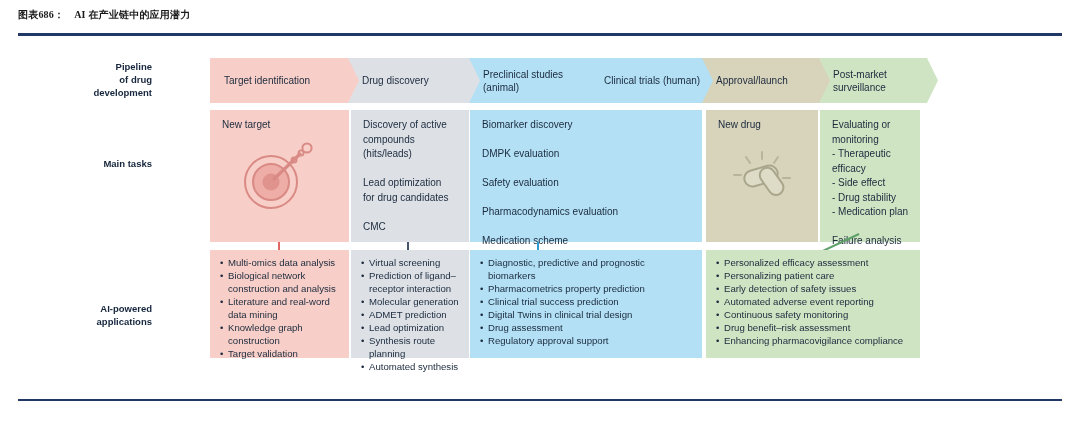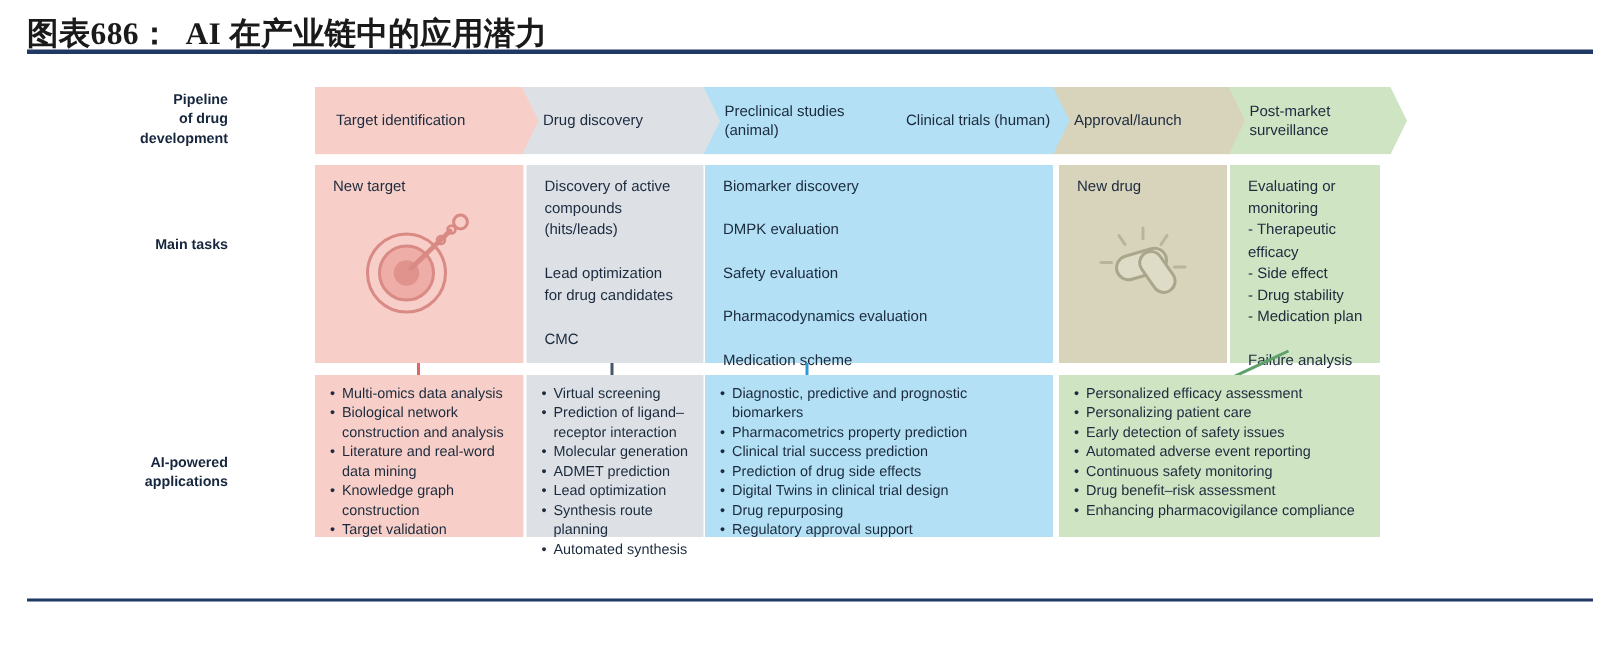--- a/index.html
+++ b/index.html
@@ -10,21 +10,21 @@
     font-family: "Liberation Sans", sans-serif;
     overflow: hidden;
   }
 
   #root { position: relative; width: 1080px; height: 433px; background:#fff; }
 
   
   .title-wrap { position:absolute; left:18px; top:8px; width:1044px; }
   .title-text {
     font-family: "Liberation Serif", serif;
-    font-size: 21px; font-weight: 700; color:#1a1a1a;
+    font-size: 10px; font-weight: 700; color:#1a1a1a;
     letter-spacing: 0.2px; white-space: nowrap;
   }
   .title-text .t-label { margin-right: 10px; }
   .title-rule {
     position:absolute; left:18px; top:33px; width:1044px; height:3px;
     background:#1f3864;
   }
 
   
   .footer-rule {
@@ -230,23 +230,22 @@
           <li>Lead optimization</li>
           <li>Synthesis route planning</li>
           <li>Automated synthesis</li>
         </ul>
     </div>
     <div class="ai-panel" id="ap2" style="left: 470px; width: 232px; height: 108px; background: rgb(179, 224, 245);">
       <ul>
           <li>Diagnostic, predictive and prognostic biomarkers</li>
           <li>Pharmacometrics property prediction</li>
           <li>Clinical trial success prediction</li>
-          <li>Prediction of drug side effects</li>
           <li>Digital Twins in clinical trial design</li>
-          <li>Drug repurposing</li>
+          <li>Drug assessment</li>
           <li>Regulatory approval support</li>
         </ul>
     </div>
     <div class="ai-panel" id="ap3" style="left: 706px; width: 214px; height: 108px; background: rgb(207, 228, 195);">
       <ul>
           <li>Personalized efficacy assessment</li>
           <li>Personalizing patient care</li>
           <li>Early detection of safety issues</li>
           <li>Automated adverse event reporting</li>
           <li>Continuous safety monitoring</li>

